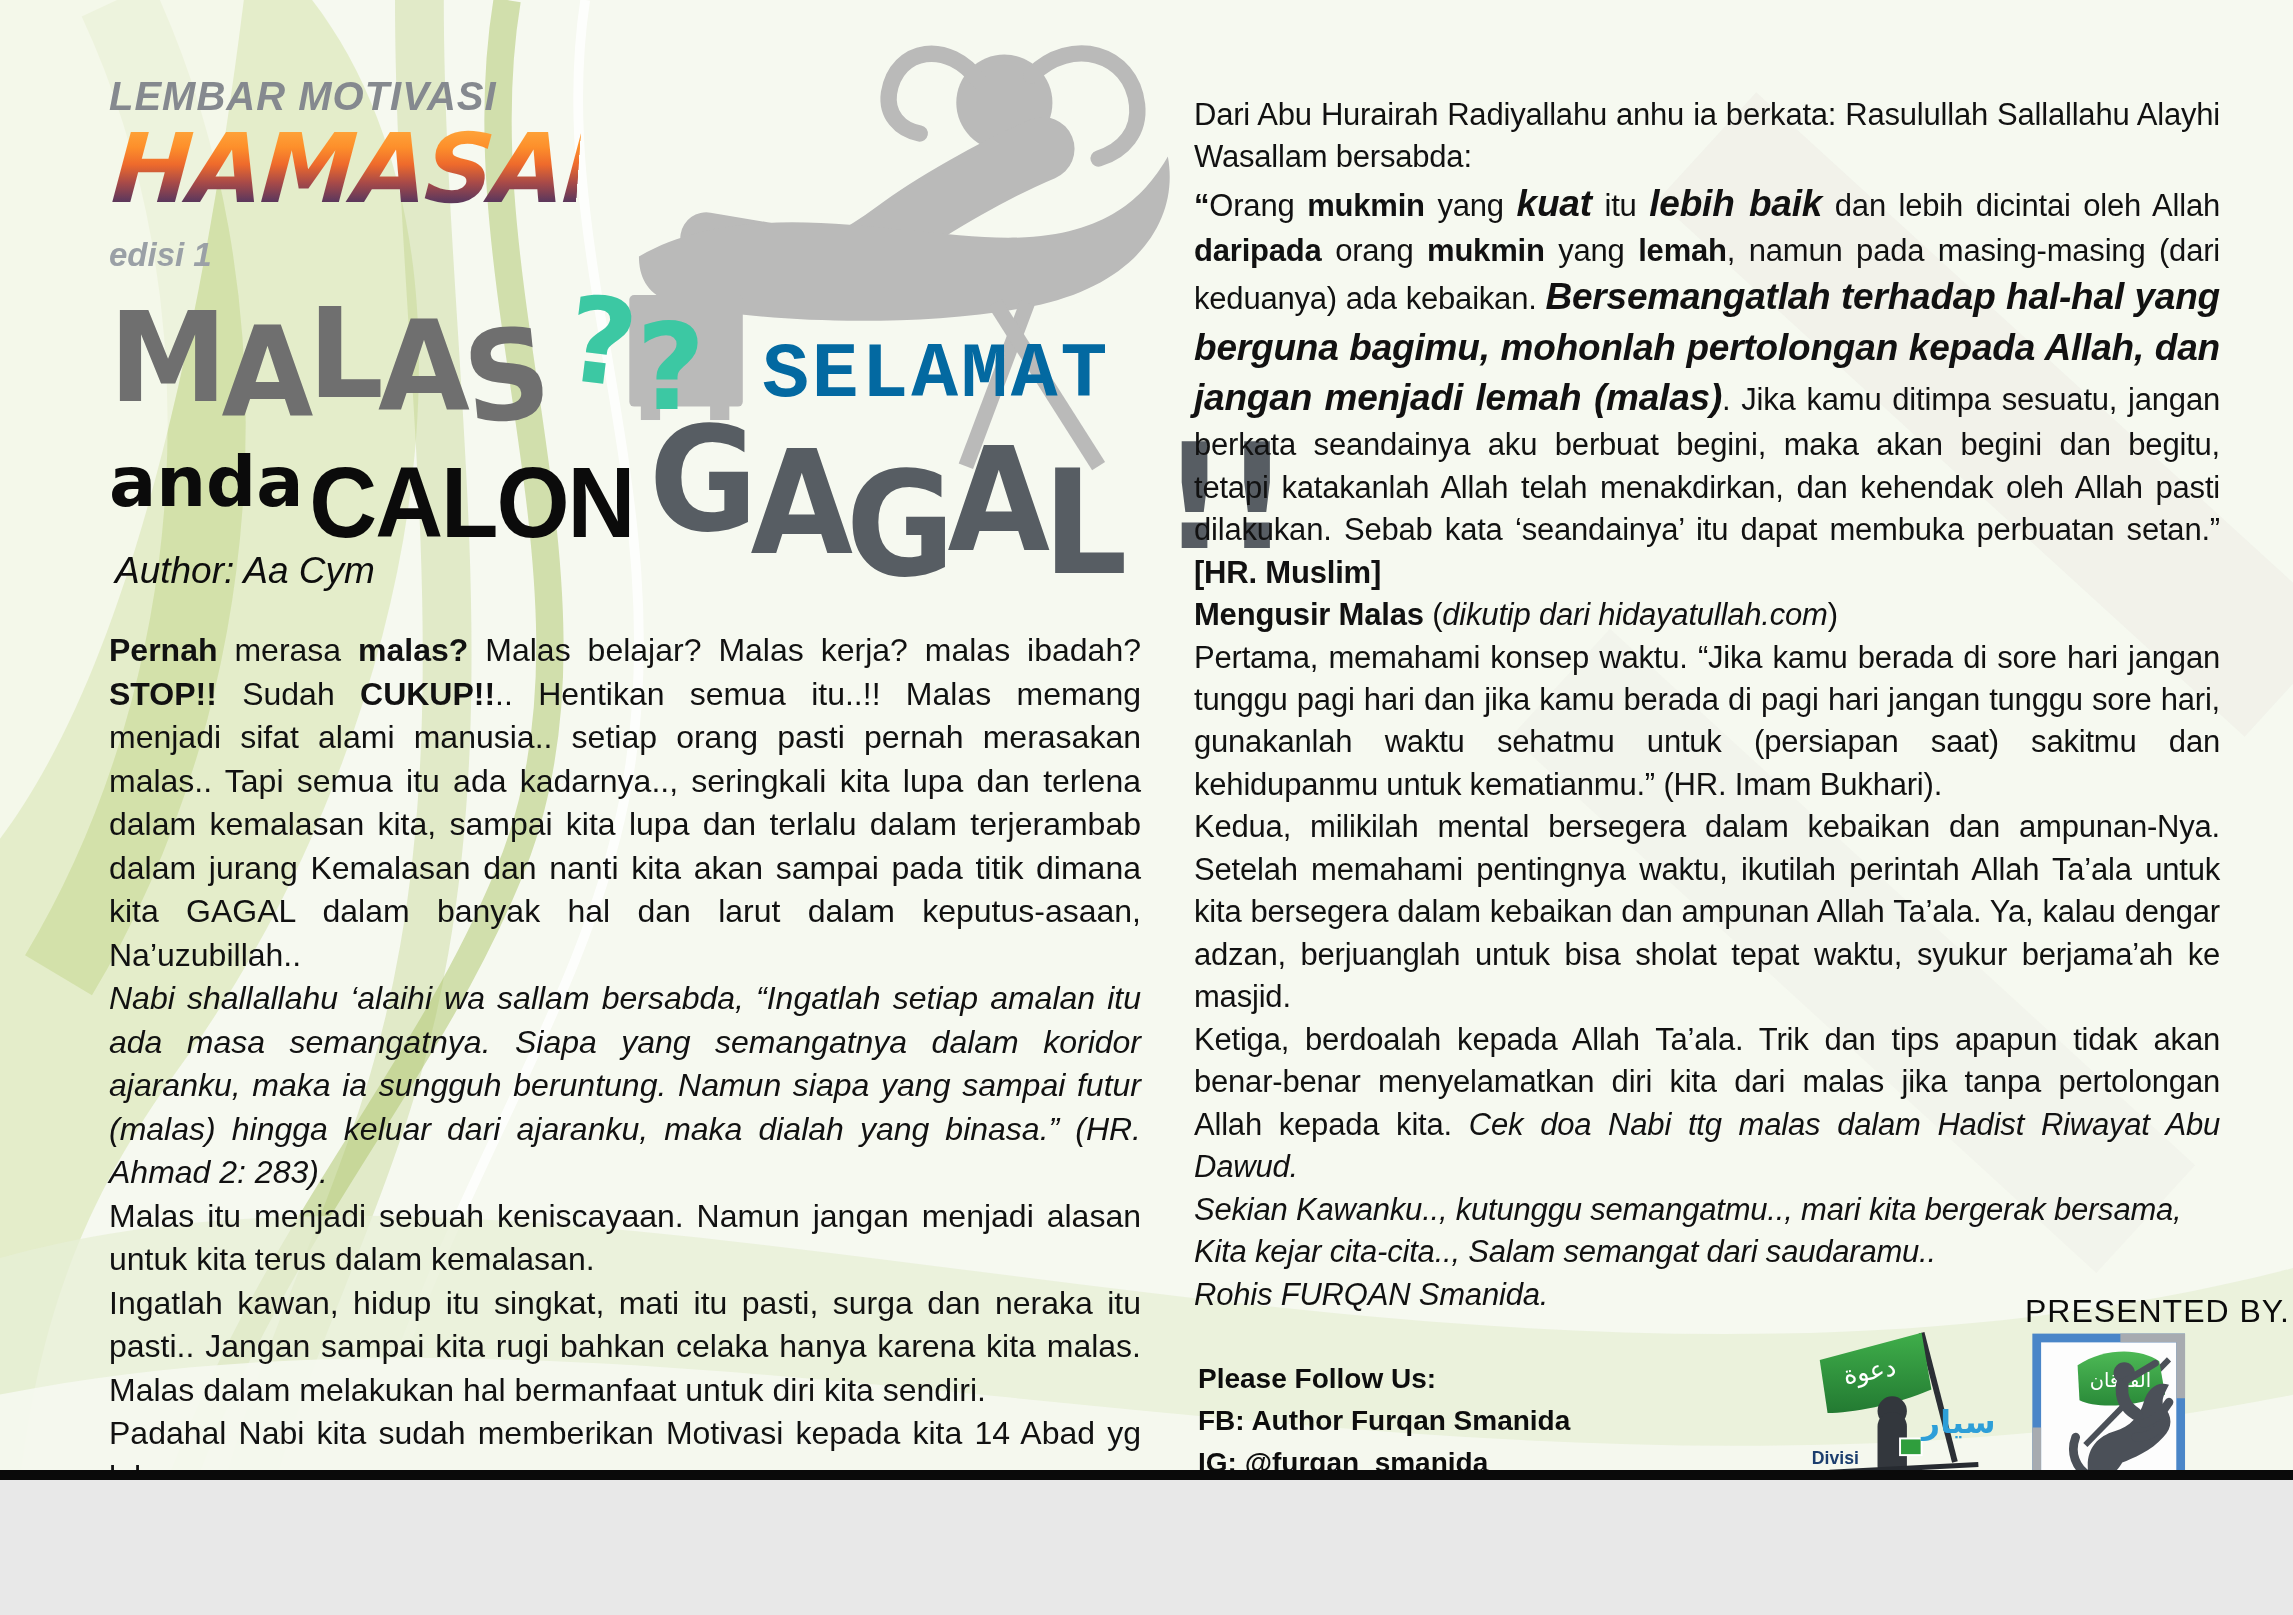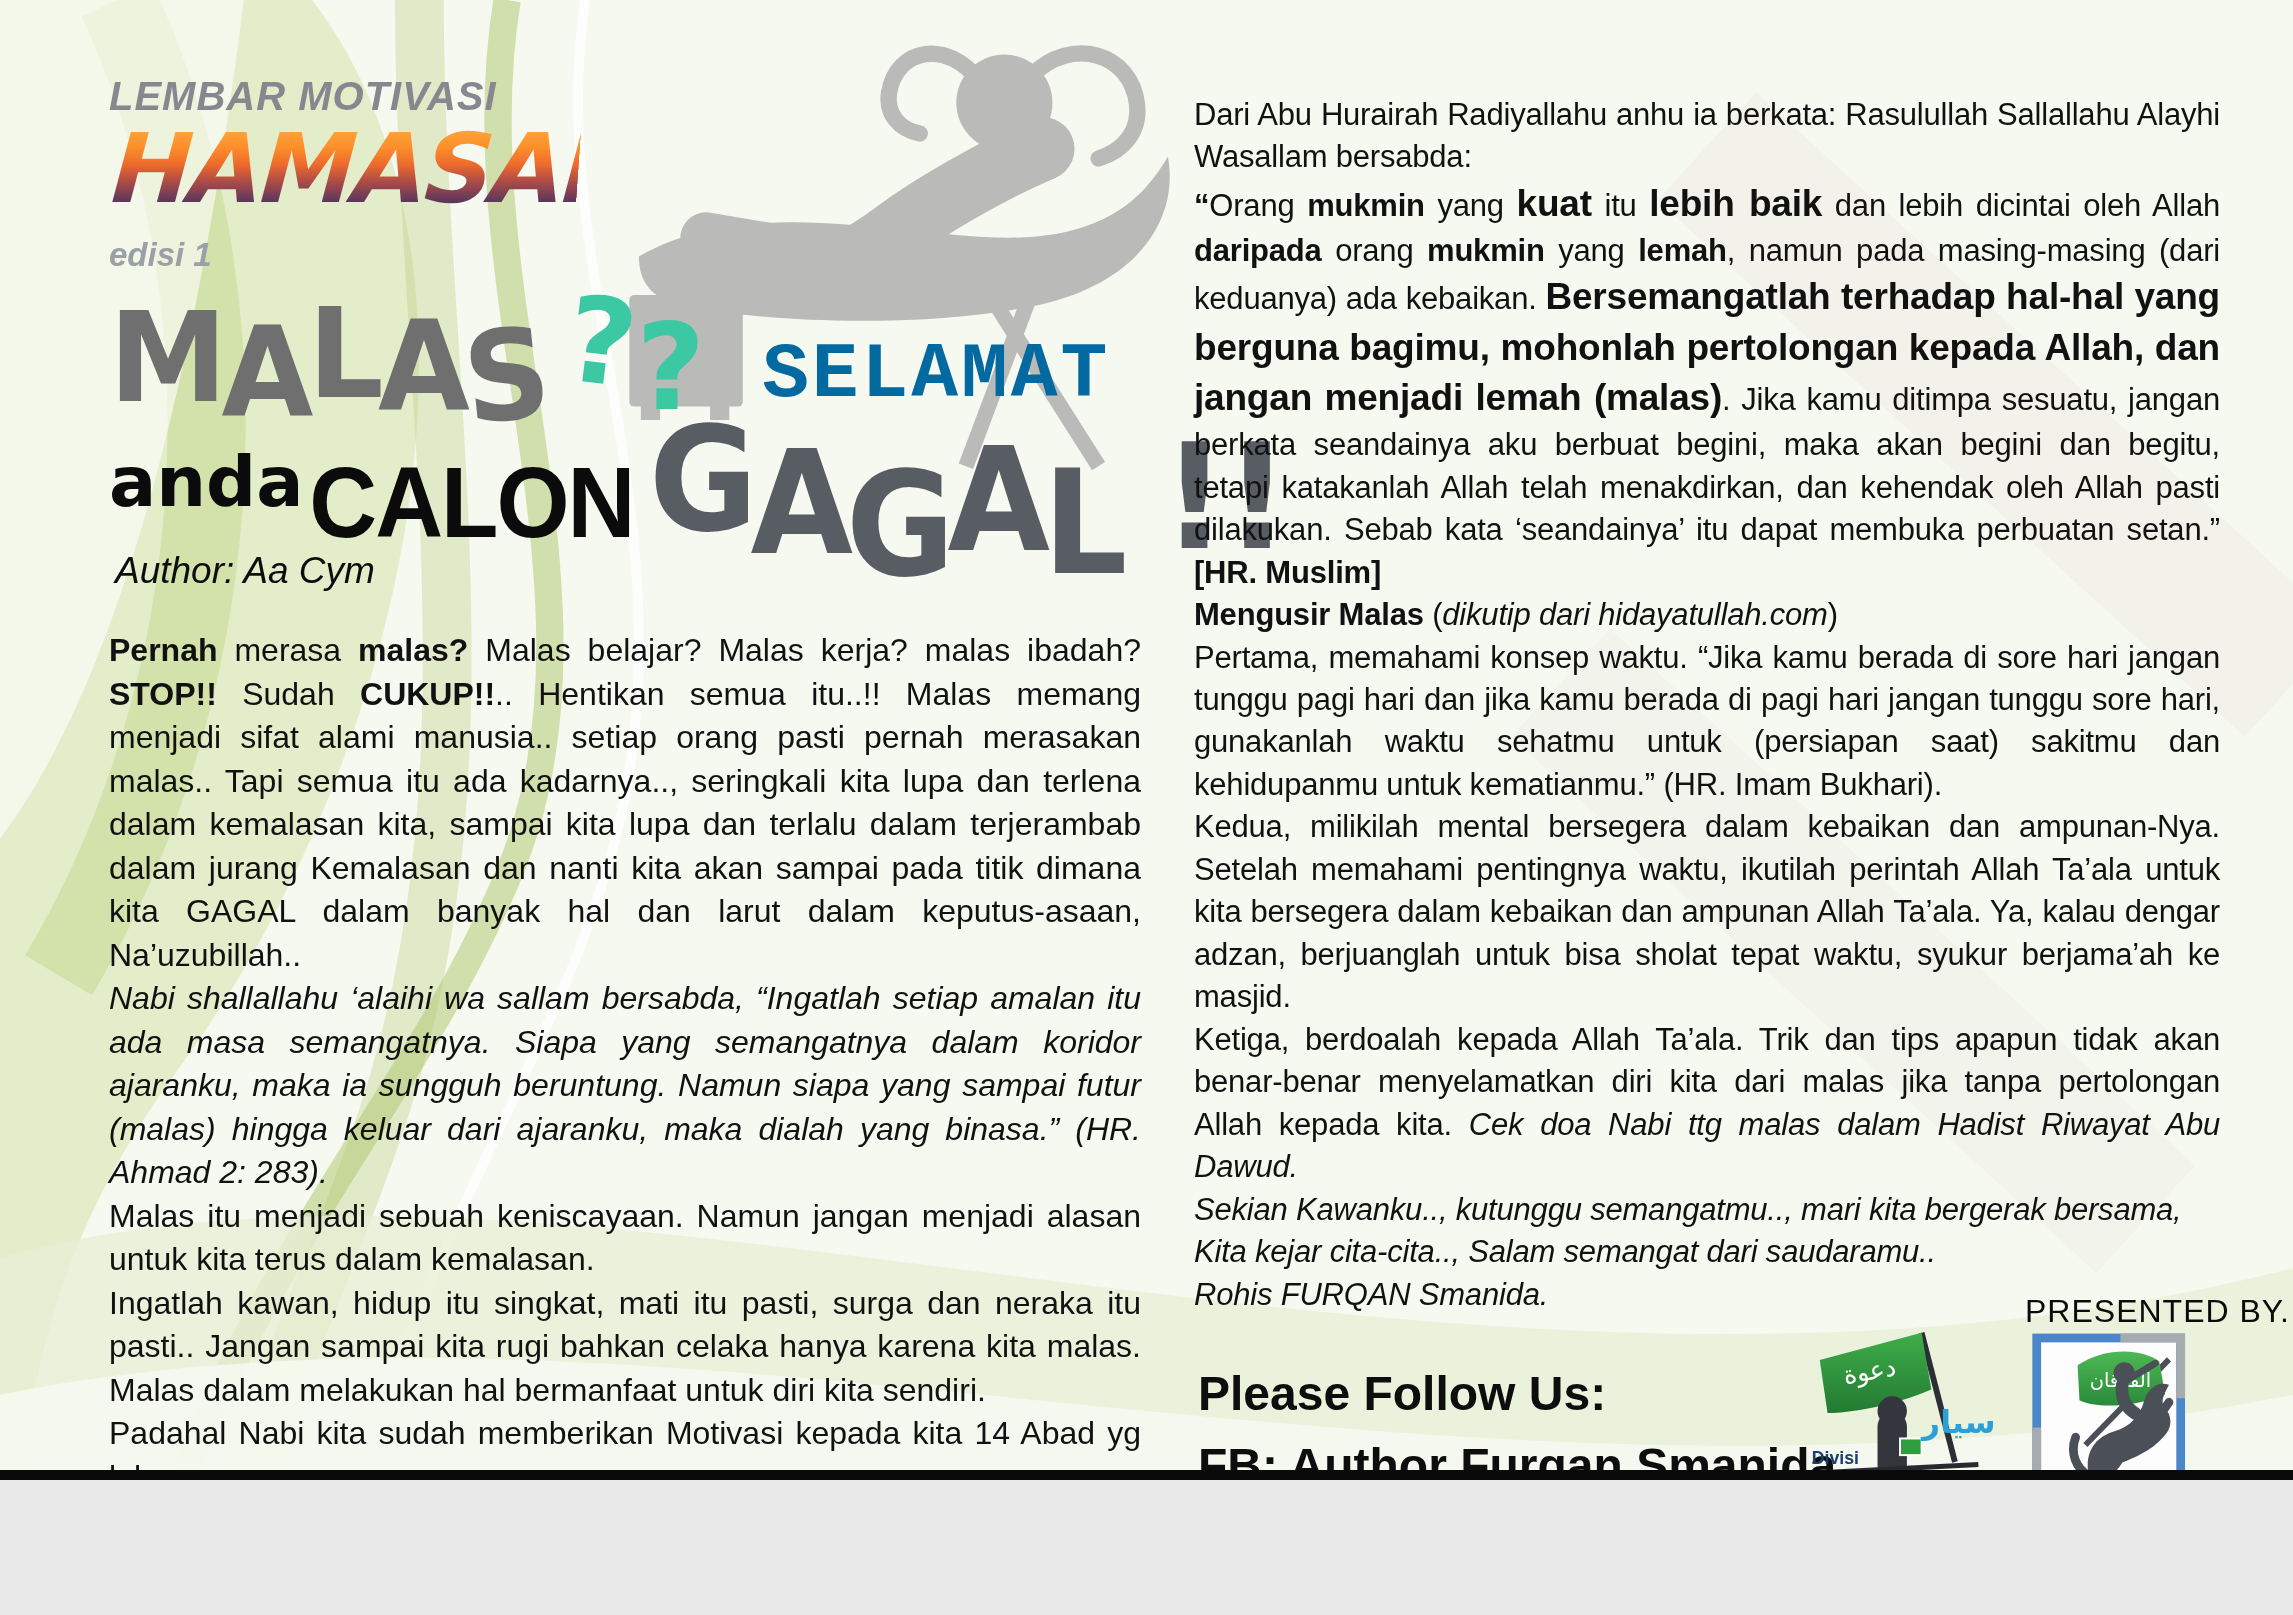--- a/index.html
+++ b/index.html
@@ -51,24 +51,24 @@
 
   
   .col{position:absolute;z-index:2;}
   .left-col{left:109px;top:629px;width:1032px;font-size:32px;line-height:1.36;}
   .right-col{left:1194px;top:94px;width:1026px;font-size:31px;line-height:1.37;letter-spacing:-0.2px;}
   .para{margin:0;text-align:justify;}
   .para.noj{text-align:left;}
   .mt{}
   .b{font-weight:700;}
   .i{font-style:italic;}
-  .l{font-size:37px;font-weight:700;}
-
-  
-  .follow{position:absolute;left:1198px;top:1358px;z-index:2;font-size:48px;font-weight:700;line-height:1.5;color:#0d0d0d;}
+  .l{font-size:37px;font-weight:700;font-style:italic;}
+
+  
+  .follow{position:absolute;left:1198px;top:1358px;z-index:2;font-size:28px;font-weight:700;line-height:1.5;color:#0d0d0d;}
   .presented{position:absolute;left:2025px;top:1293px;z-index:2;font-size:32px;letter-spacing:1px;color:#0b0b0b;}
   .logo{position:absolute;z-index:2;}
   .logo.syiar{left:1802px;top:1317px;width:201px;height:240px;}
   .logo.furqan{left:2027px;top:1330px;width:177px;height:228px;}
   .bottombar{position:absolute;left:0;bottom:0;width:100%;height:9.8px;background:#0a0a0a;z-index:4;}
 </style>
 </head>
 <body>
 
 <div class="page">

